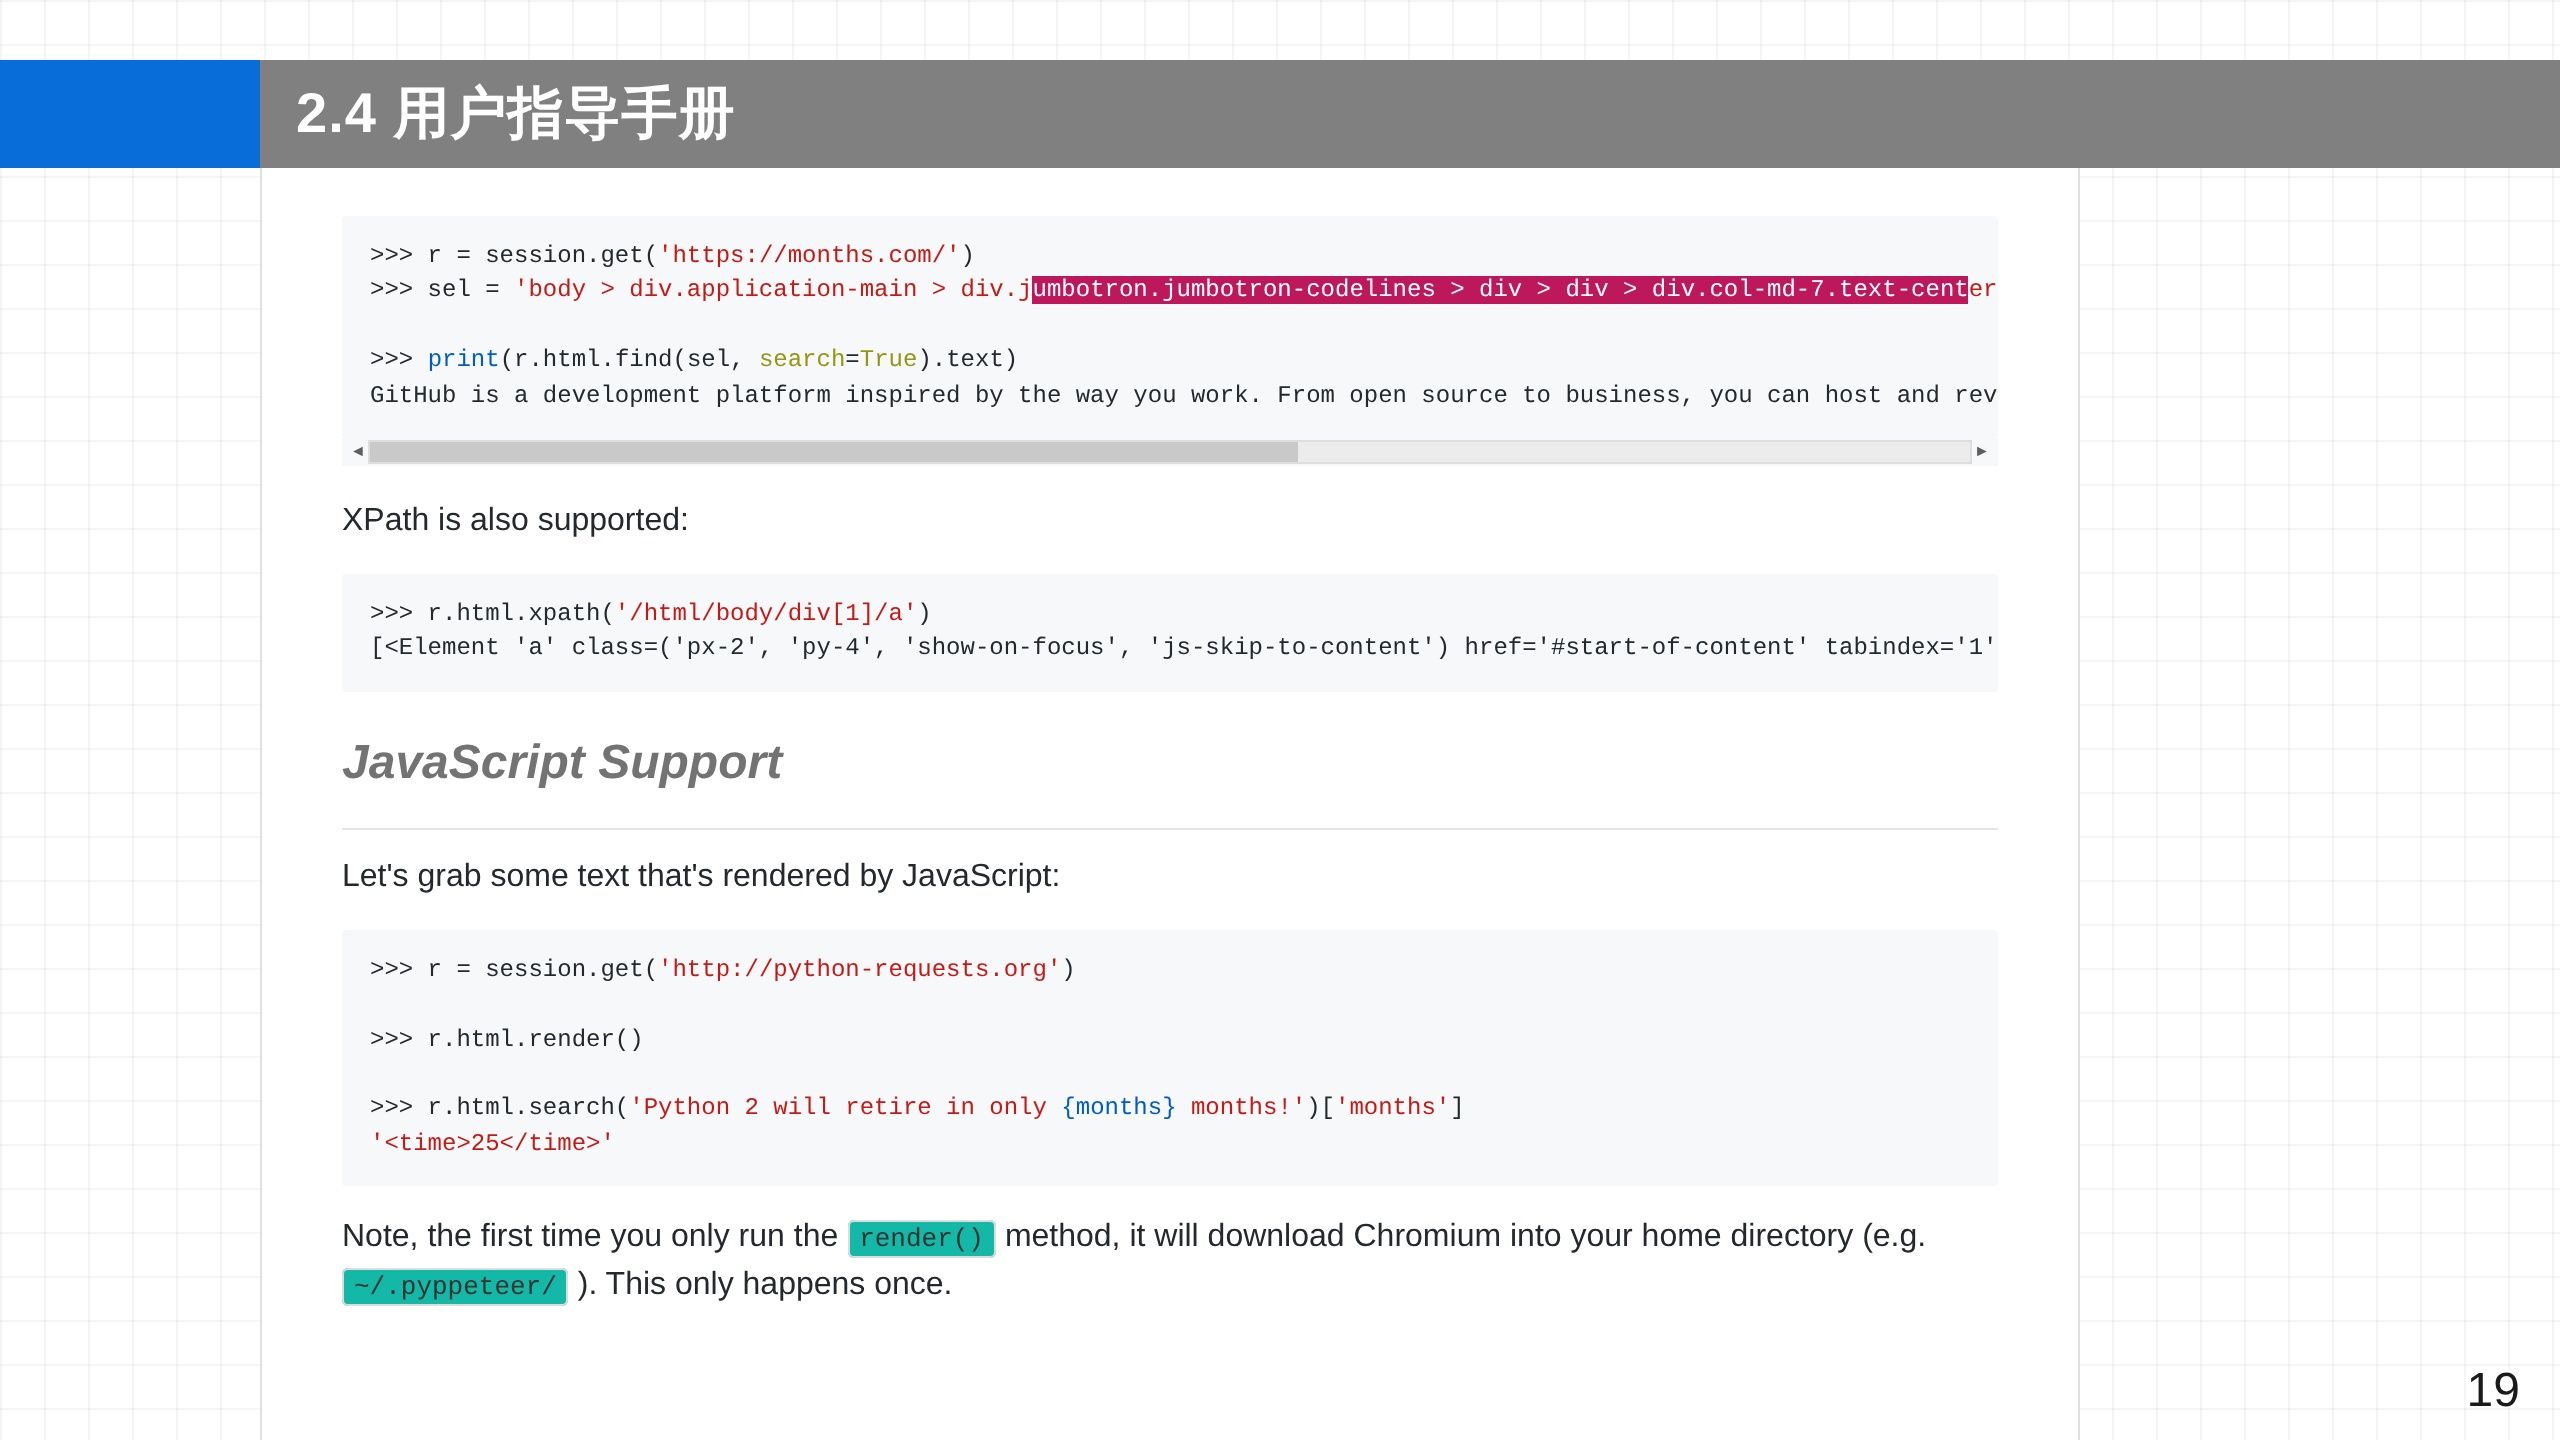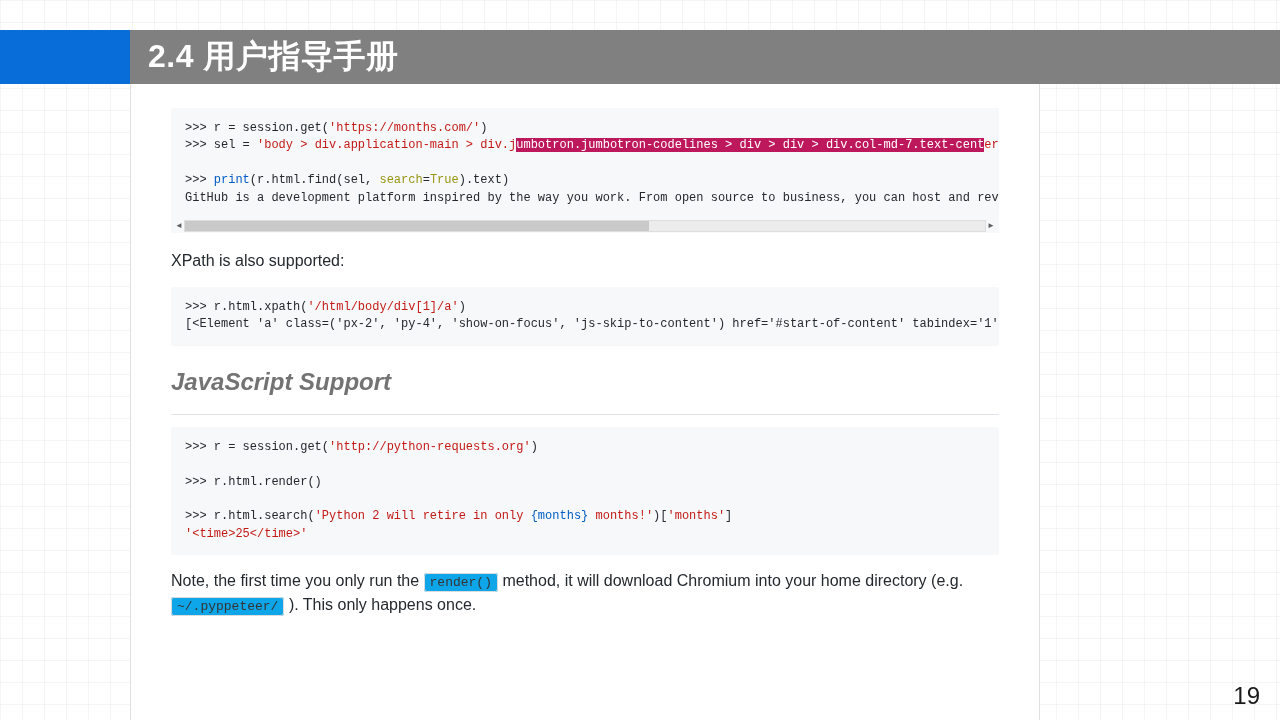--- a/index.html
+++ b/index.html
@@ -42,21 +42,21 @@
     height: 54px;
     background: #808080;
     z-index: 2;
     display: flex;
     align-items: center;
     padding-left: 18px;
     box-sizing: border-box;
   }
   .header-gray .title {
     color: #fff;
-    font-size: 32px;
+    font-size: 28px;
     font-weight: 600;
     letter-spacing: 0.5px;
   }
 
   
   .content-col {
     position: absolute;
     top: 84px;
     left: 130px;
     right: 240px;
@@ -87,21 +87,21 @@
     white-space: pre;
     overflow: hidden;
     position: relative;
     border-radius: 2px;
   }
 
   
   .inline-code {
     font-family: Consolas, "Courier New", monospace;
     font-size: 13px;
-    background: #0ea5e9;
+    background: #14b8a6;
     border: 1px solid #dcdcdc;
     border-radius: 3px;
     padding: 1px 5px;
     color: #333;
   } 
   .c-fn { color: #005cc5; } 
   .c-s  { color: #c41a16; } 
   .c-bool { color: #969613; } 
   .c-param { color: #969613; } 
   .c-plc  { color: #005cc5; } 
@@ -200,20 +200,21 @@
     </div>
 
     <p>XPath is also supported:</p>
 
     <div class="code-block"><span><span>&gt;&gt;&gt; r.html.xpath(</span><span class="c-s">'/html/body/div[1]/a'</span><span>)</span></span>
 <span>[&lt;Element 'a' class=('px-2', 'py-4', 'show-on-focus', 'js-skip-to-content') href='#start-of-content' tabindex='1'&gt;]</span>
 </div>
 
     <div class="h2">JavaScript Support</div>
 
+    <p>Let's grab some text that's rendered by JavaScript:</p>
 
     <div class="code-block"><span><span>&gt;&gt;&gt; r = session.get(</span><span class="c-s">'http://python-requests.org'</span><span>)</span></span>
 
 <span>&gt;&gt;&gt; r.html.render()</span>
 
 <span><span>&gt;&gt;&gt; r.html.search(</span><span class="c-s">'Python 2 will retire in only </span><span class="c-plc">{months}</span><span class="c-s"> months!'</span><span>)[</span><span class="c-s">'months'</span><span>]</span></span>
 <span class="c-s">'&lt;time&gt;25&lt;/time&gt;'</span>
 </div>
 
     <p>

